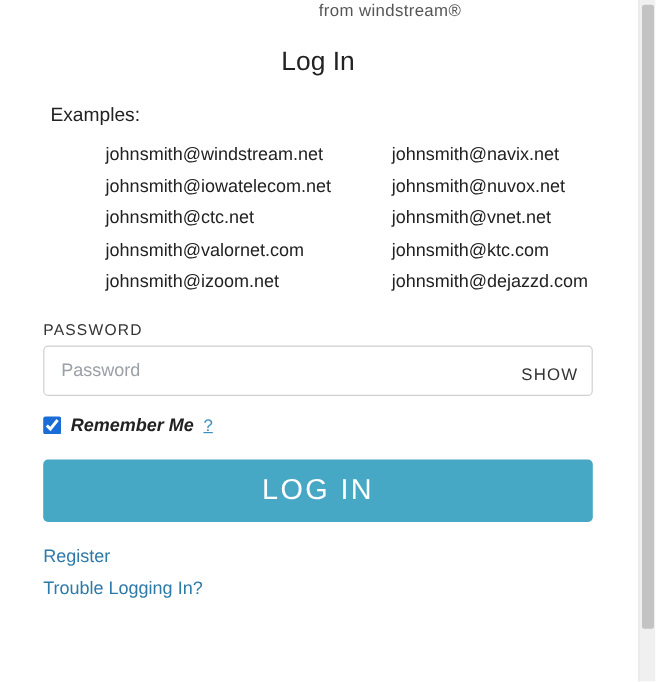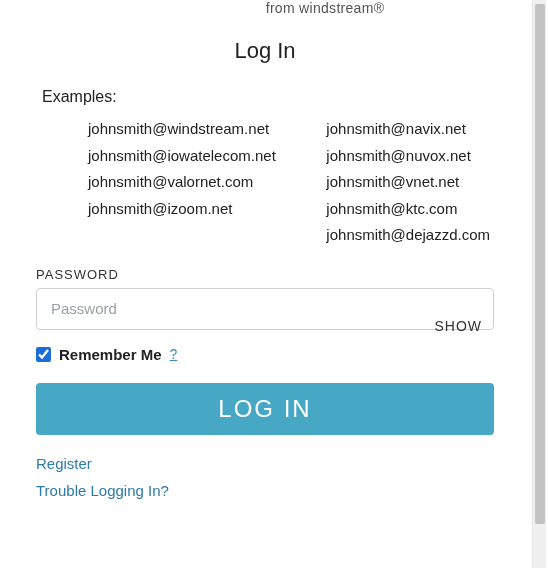--- a/index.html
+++ b/index.html
@@ -91,21 +91,21 @@
       padding: 0 14px;
       font-size: 15px;
       color: #333;
       background: #fff;
     }
     .text-input::placeholder { color: #9aa0a6; }
     .pw-wrap { position: relative; }
     .show-btn {
       position: absolute;
       right: 12px;
-      top: 17px;
+      top: 3px;
       height: 42px;
       display: flex;
       align-items: center;
       font-size: 14px;
       letter-spacing: 1px;
       color: #333;
       cursor: pointer;
       background: none;
       border: none;
       font-family: inherit;
@@ -117,20 +117,21 @@
       margin: 8px 0 20px 0;
     }
     .remember-row input[type=checkbox] {
       width: 15px; height: 15px;
       accent-color: #1a6dd6;
     }
     .remember-label {
       font-size: 15px;
       font-weight: 600;
       color: #222;
+      font-style: italic;
     }
     .help-link {
       font-size: 14px;
       color: #3a8fbf;
       text-decoration: underline;
       cursor: pointer;
     }
     .login-btn {
       width: 100%;
       height: 52px;
@@ -160,20 +161,21 @@
   <div class="logo-tag">from windstream®</div>
 
   <h1 class="title">Log In</h1>
 
   <div class="examples-label">Examples:</div>
 
   <div class="examples-grid">
     <div class="examples-col">
       <span class="example-item">johnsmith@windstream.net</span>
       <span class="example-item">johnsmith@iowatelecom.net</span>
+      <span class="example-item">johnsmith@ctc.net</span>
       <span class="example-item">johnsmith@valornet.com</span>
       <span class="example-item">johnsmith@izoom.net</span>
     </div>
     <div class="examples-col right">
       <span class="example-item">johnsmith@navix.net</span>
       <span class="example-item">johnsmith@nuvox.net</span>
       <span class="example-item">johnsmith@vnet.net</span>
       <span class="example-item">johnsmith@ktc.com</span>
       <span class="example-item">johnsmith@dejazzd.com</span>
     </div>

